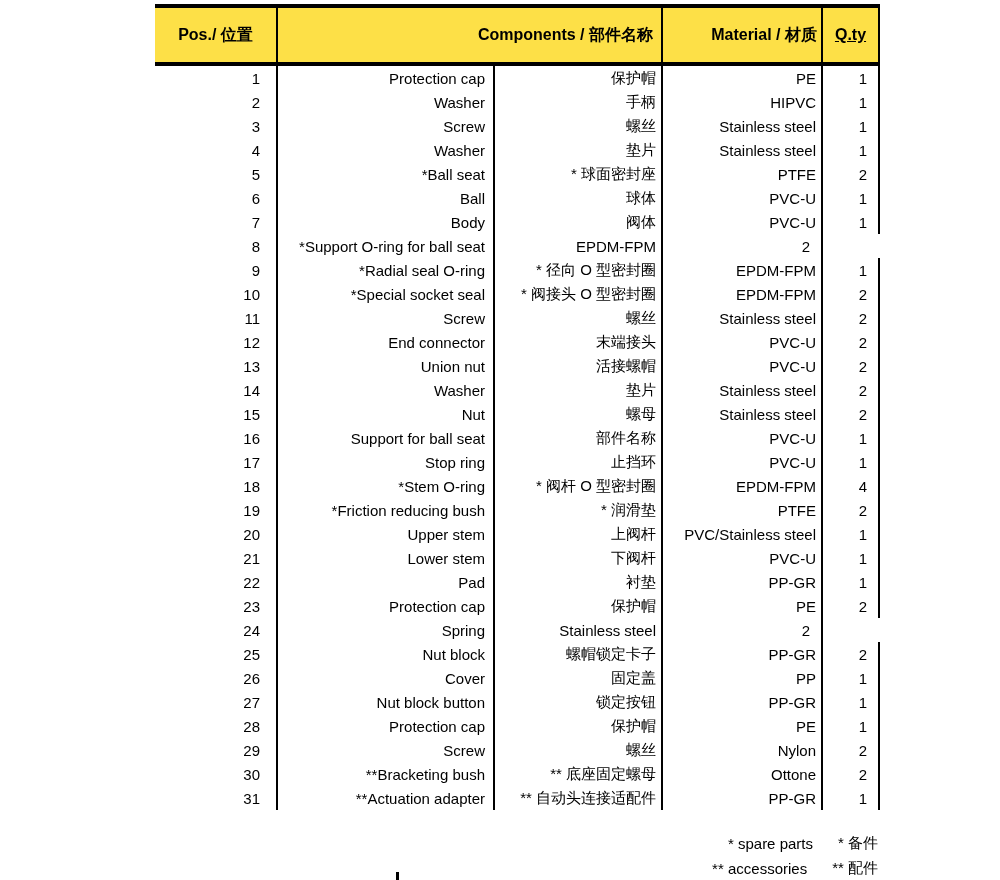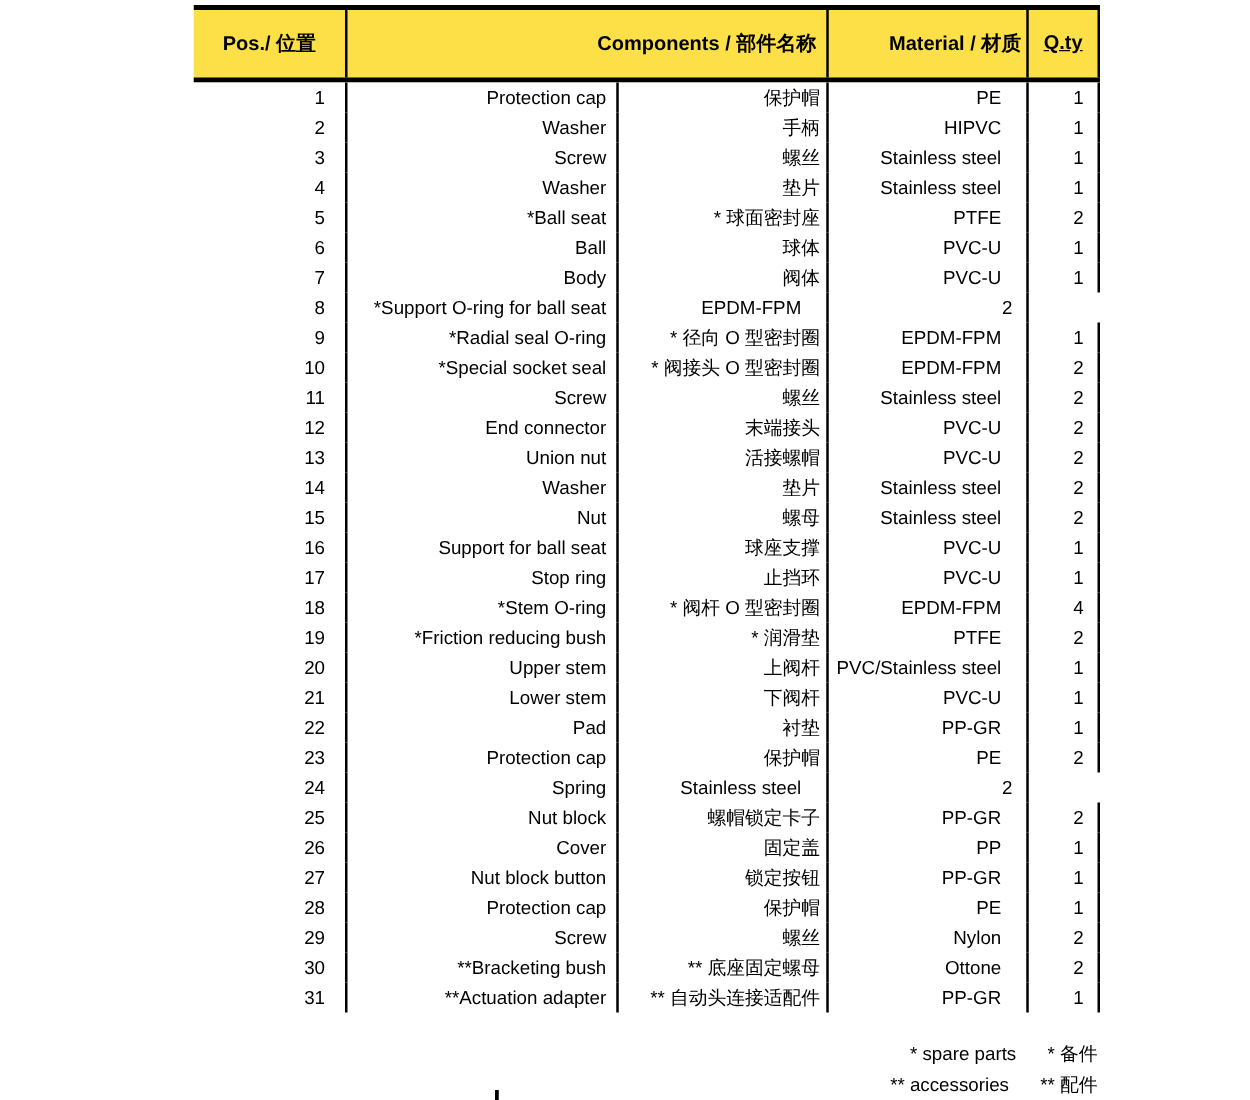--- a/index.html
+++ b/index.html
@@ -36,21 +36,21 @@
     height:24px;
     font-size:15px;
   }
   .row .cell{
     display:flex;align-items:center;justify-content:flex-end;
     box-sizing:border-box;height:100%;white-space:nowrap;overflow:visible;
   }
   .c-pos{padding-right:16px;border-right:2px solid #000;}
   .c-en{padding-right:8px;border-right:2px solid #000;}
   .c-cn{padding-right:5px;border-right:2px solid #000;}
-  .c-mat{padding-right:20px;border-right:2px solid #000;}
+  .c-mat{padding-right:5px;border-right:2px solid #000;}
   .c-qty{padding-right:11px;border-right:2px solid #000;}
   .footnotes{
     position:absolute;top:831px;right:122px;
     font-size:15px;
   }
   .footnote-line{
     display:flex;justify-content:flex-end;align-items:center;
     height:25px;gap:25px;white-space:nowrap;
   }
   .bottom-tick{
@@ -186,21 +186,21 @@
     <div class="cell c-pos">15</div>
     <div class="cell c-en">Nut</div>
     <div class="cell c-cn">螺母</div>
     <div class="cell c-mat">Stainless steel</div>
     <div class="cell c-qty">2</div>
   </div>
 
   <div class="row">
     <div class="cell c-pos">16</div>
     <div class="cell c-en">Support for ball seat</div>
-    <div class="cell c-cn">球座支撑</div>
+    <div class="cell c-cn">部件名称</div>
     <div class="cell c-mat">PVC-U</div>
     <div class="cell c-qty">1</div>
   </div>
 
   <div class="row">
     <div class="cell c-pos">17</div>
     <div class="cell c-en">Stop ring</div>
     <div class="cell c-cn">止挡环</div>
     <div class="cell c-mat">PVC-U</div>
     <div class="cell c-qty">1</div>

